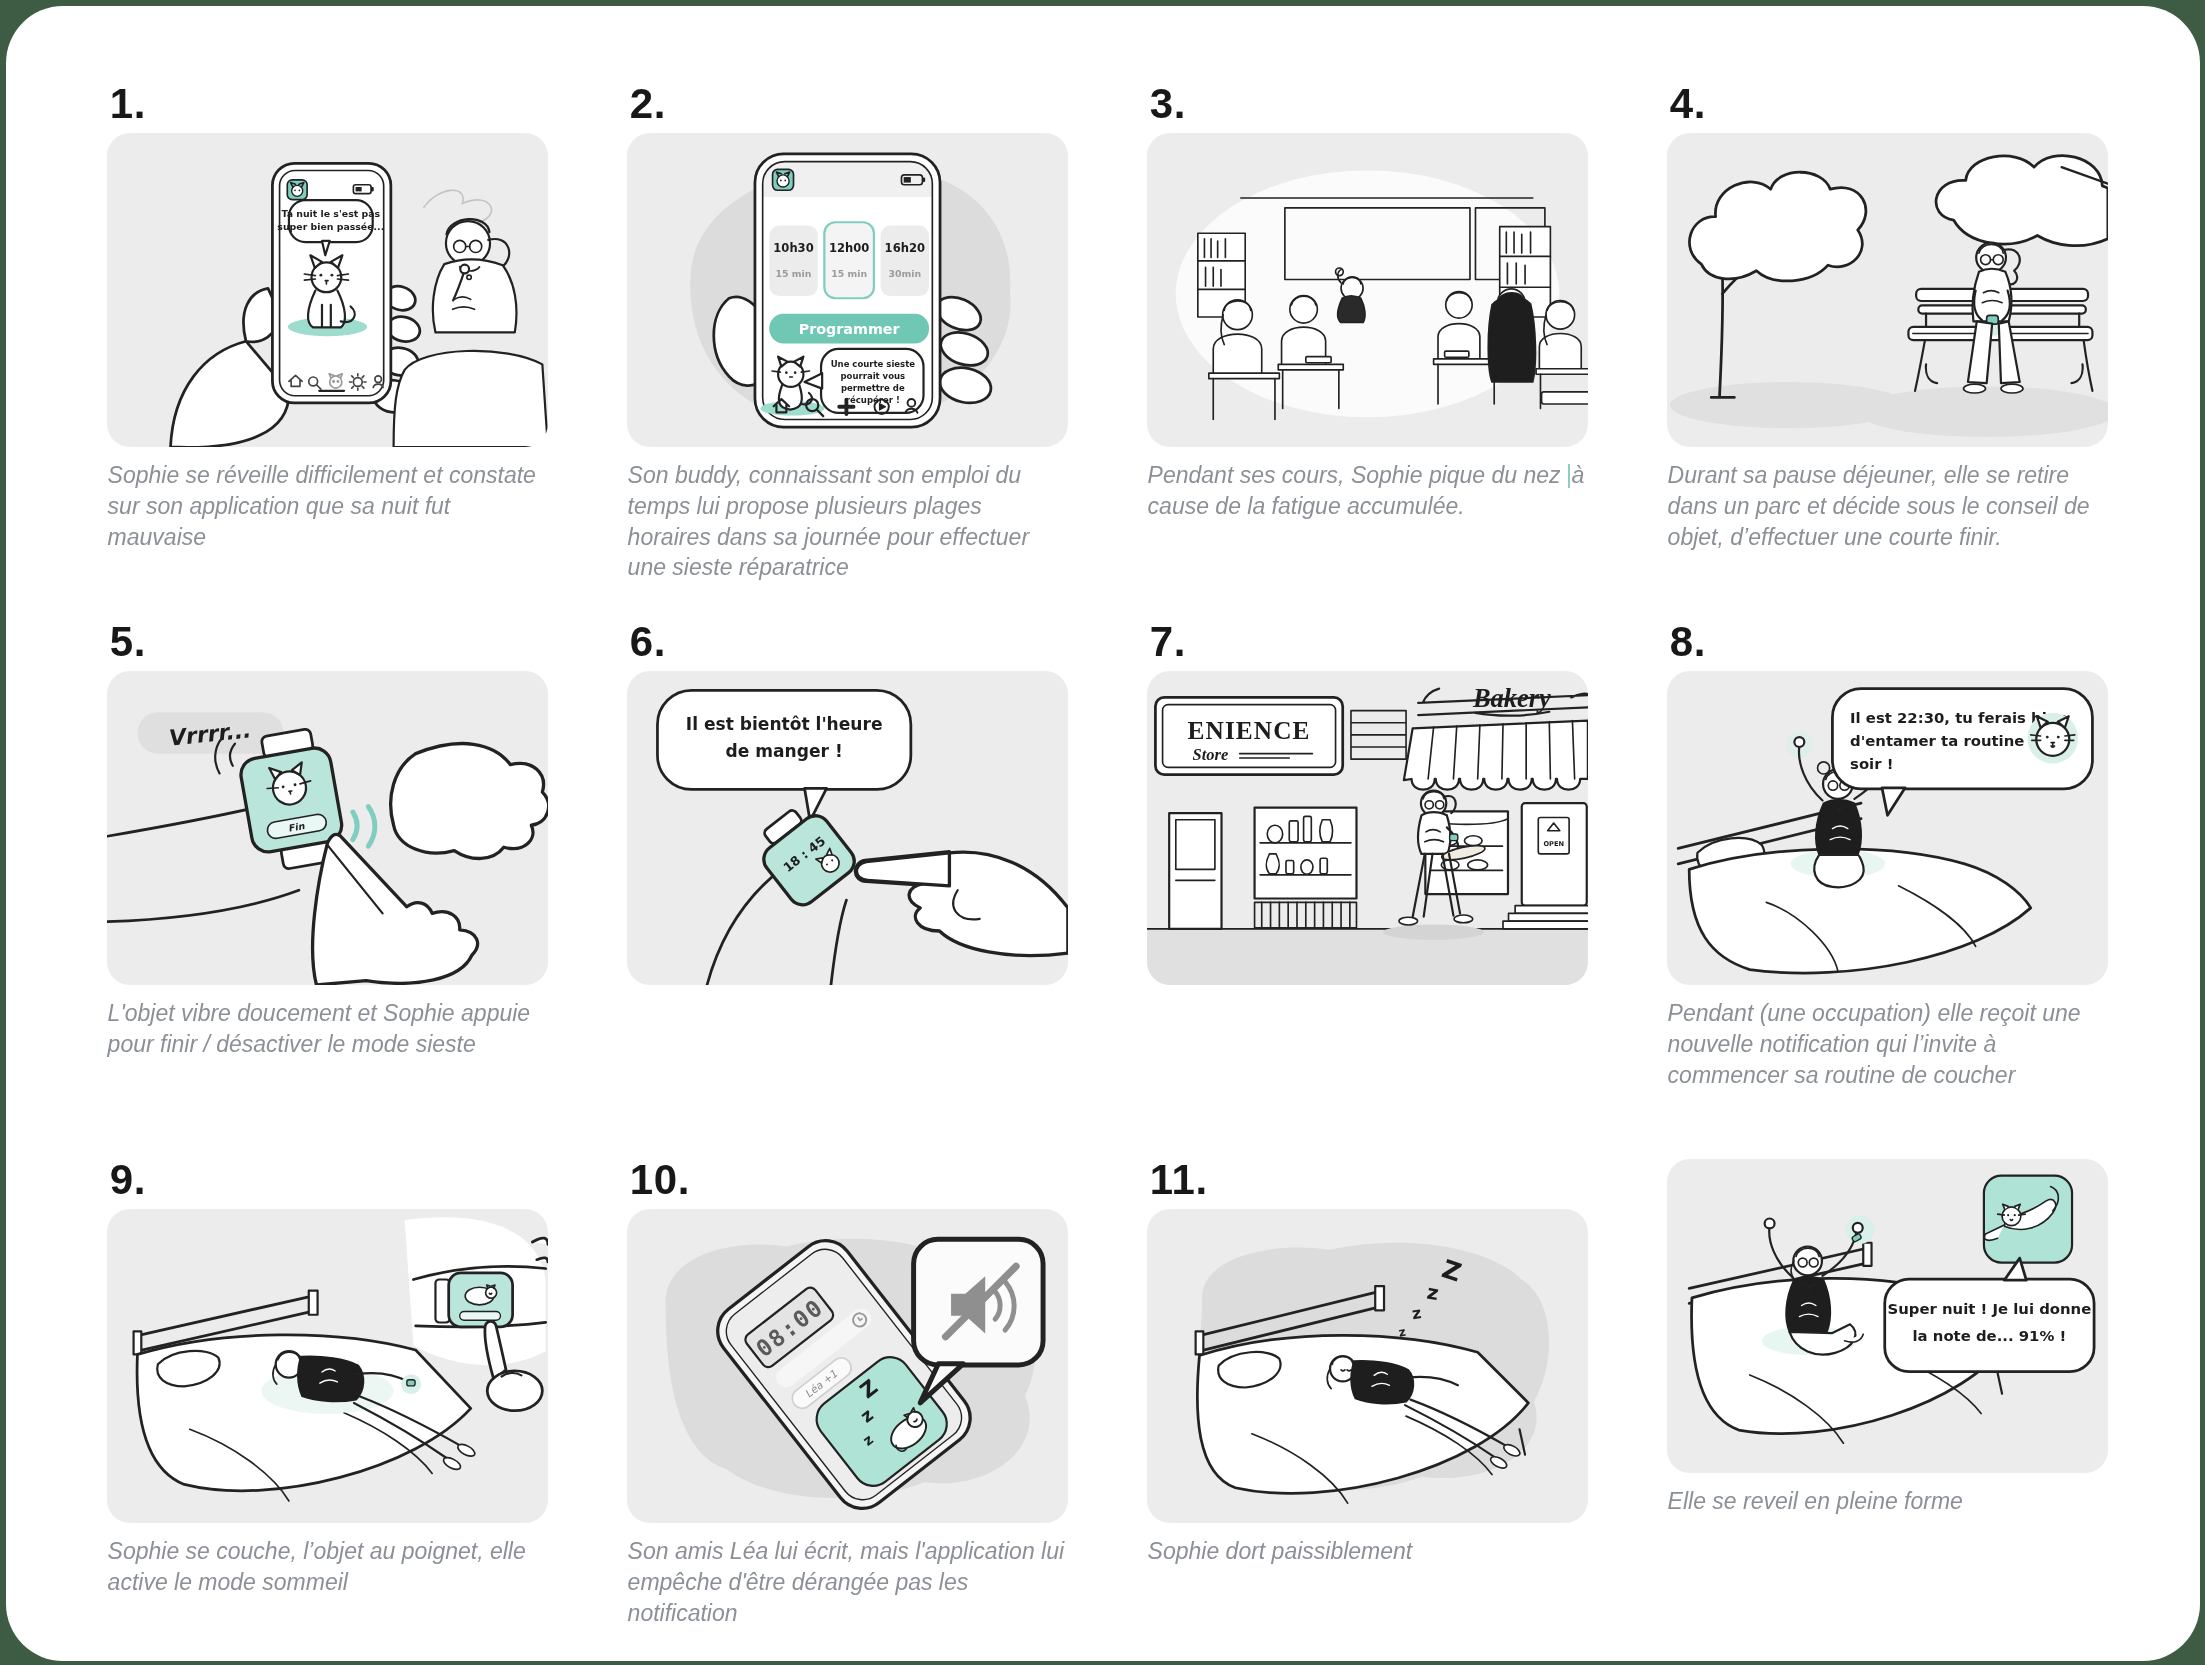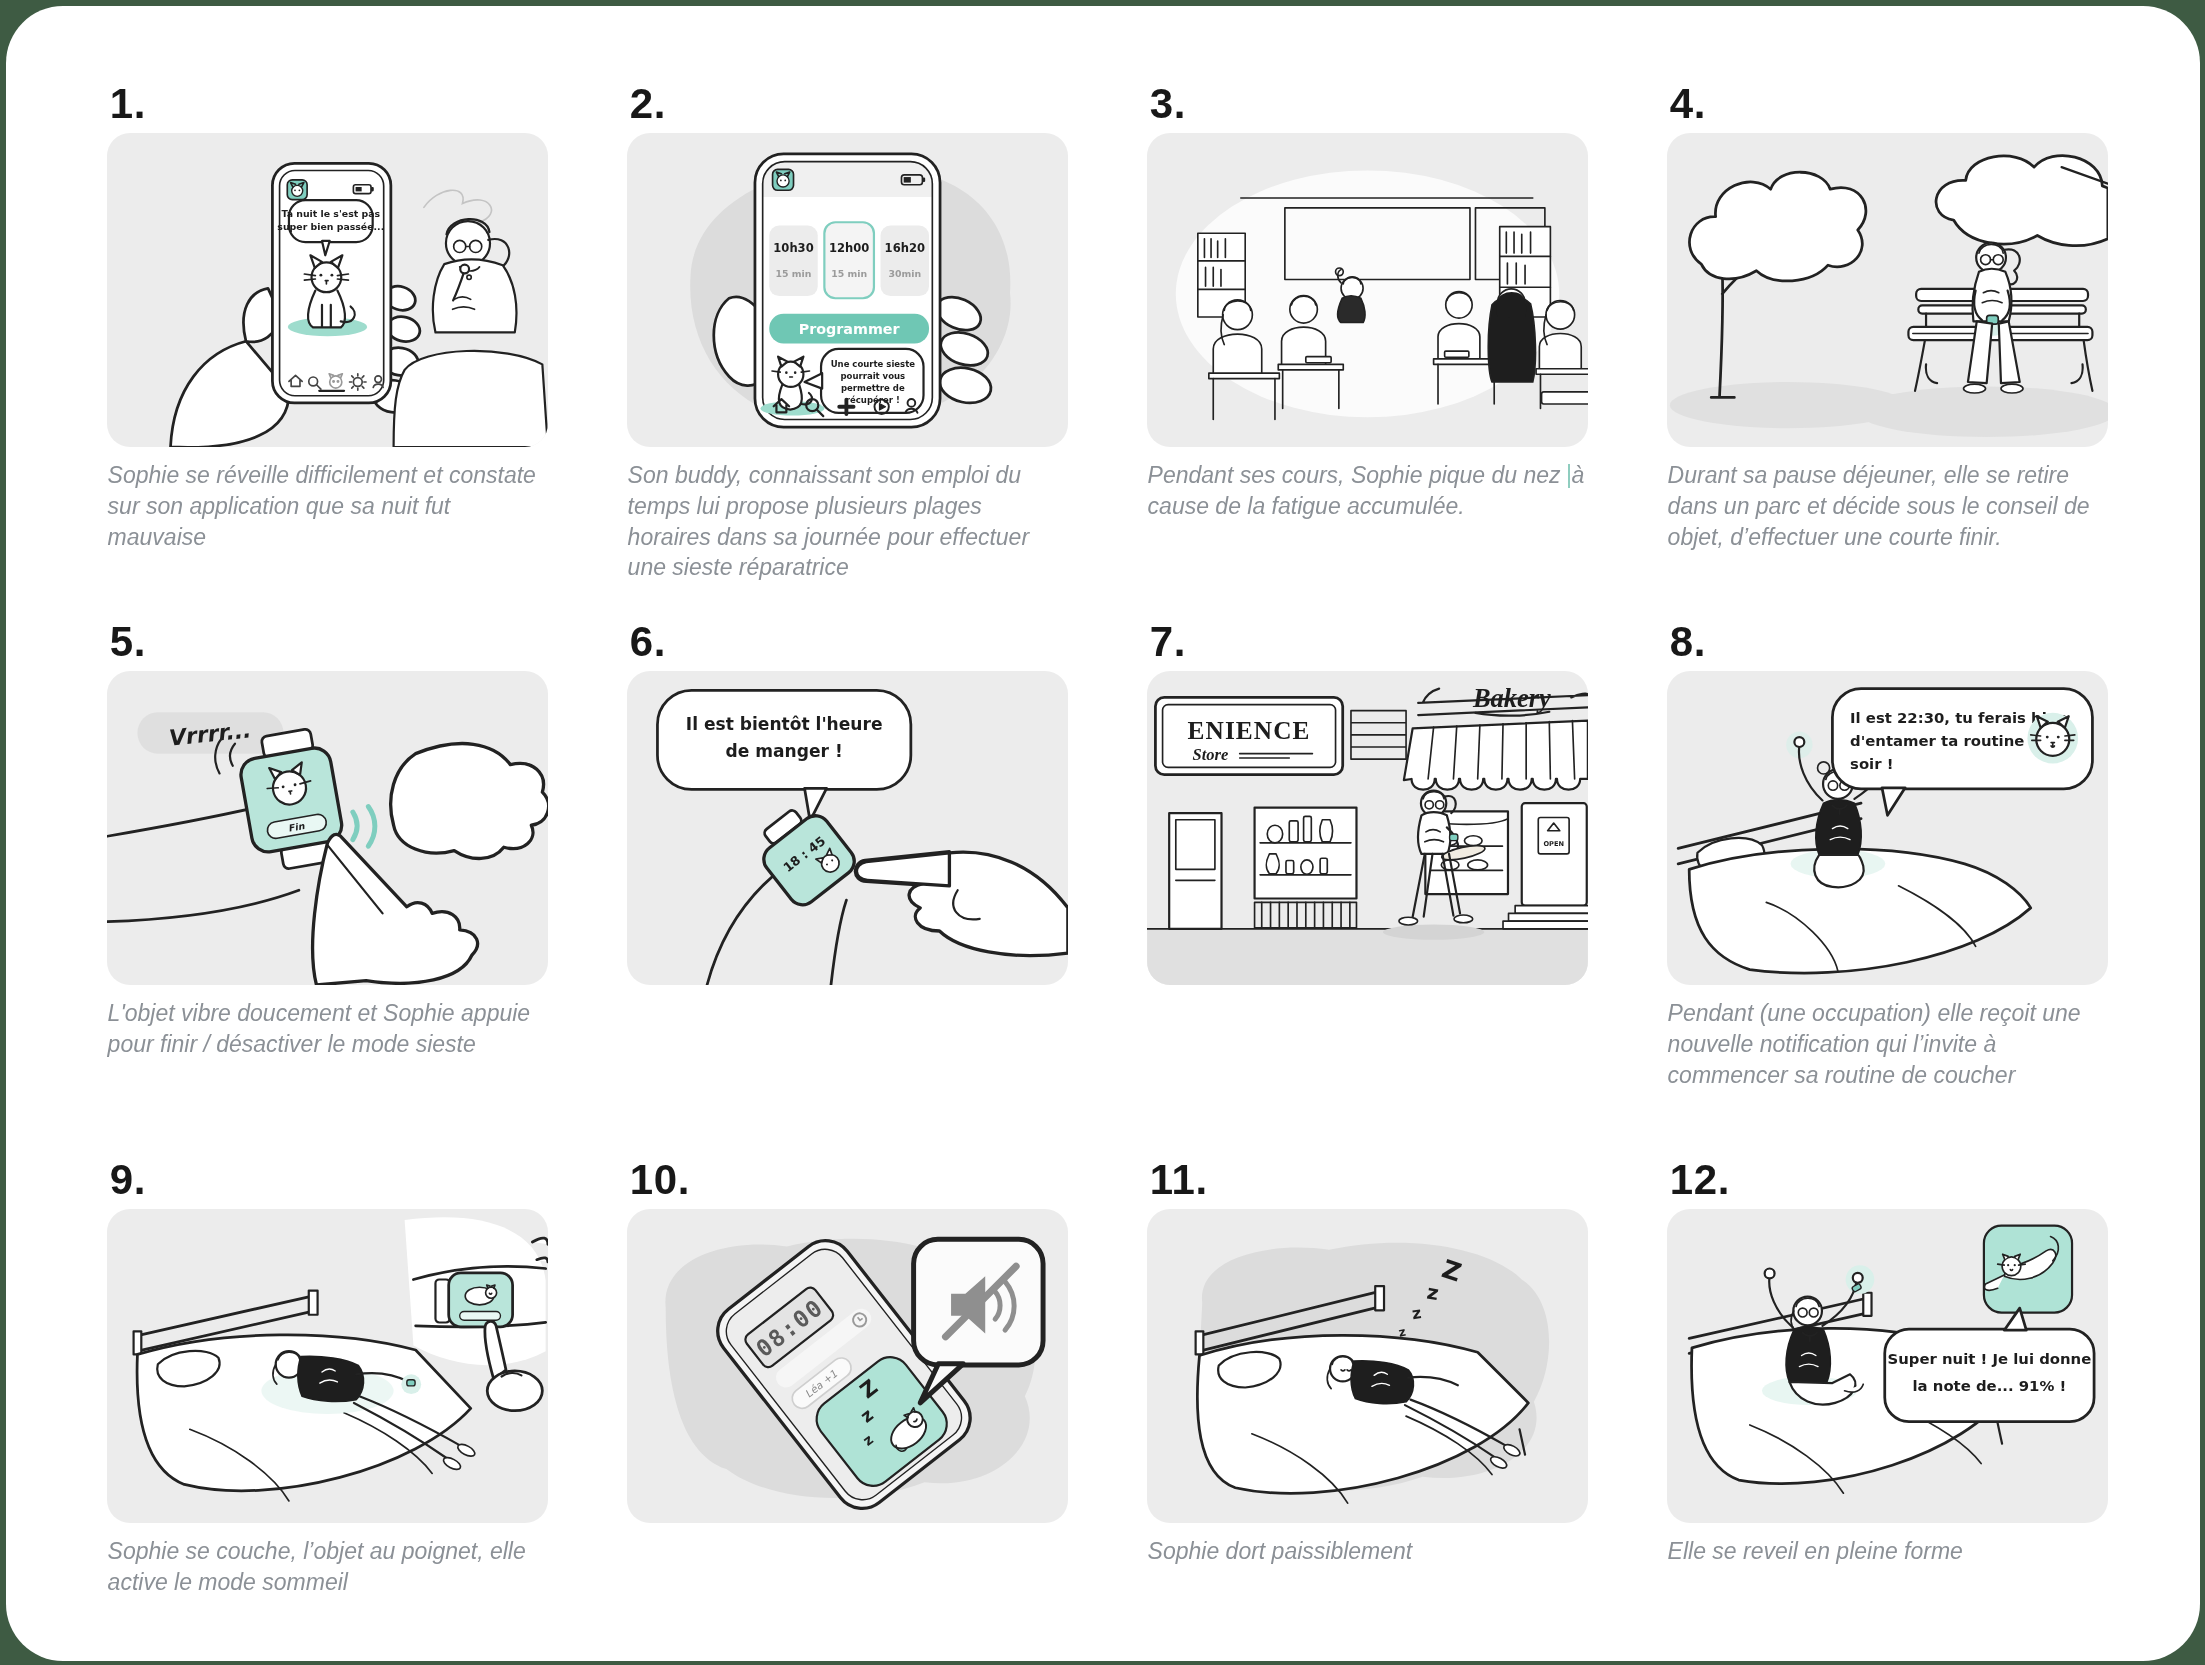--- a/index.html
+++ b/index.html
@@ -628,20 +628,21 @@
           <rect x="520" y="55" width="235" height="228" rx="44" fill="#FBFBFB" stroke="#222" stroke-width="9"></rect>
           <path d="M565,281 L610,281 L532,352 Z" fill="#FBFBFB" stroke="#222" stroke-width="9" stroke-linejoin="round"></path>
           <g transform="translate(588,110)">
             <path fill="#8F8F8F" d="M0,44 h26 l36,-32 v104 l-36,-32 h-26 Z"></path>
             <path fill="none" stroke="#8F8F8F" stroke-width="9" stroke-linecap="round" d="M80,40 c12,14 12,36 0,50 M98,22 c22,26 22,62 0,88"></path>
             <line x1="-10" y1="122" x2="118" y2="-6" stroke="#8F8F8F" stroke-width="13" stroke-linecap="round"></line>
           </g>
         </g>
       </svg>
     </div>
+    <p class="caption">Son amis Léa lui écrit, mais l'application lui empêche d'être dérangée pas les notification</p>
   </div>
 
   <div class="panel">
     <div class="num">11.</div>
     <div class="art">
       <svg viewBox="0 0 800 570">
         <path class="blob" d="M100,170 C90,90 220,58 330,74 C470,44 620,68 680,128 C742,168 742,280 702,350 C732,440 620,502 500,486 C370,532 200,512 140,452 C80,412 95,280 100,170 Z"></path>
         <g>
           <path class="s" d="M95,258 L420,178 M95,230 L420,150"></path>
           <rect class="sw4" x="414" y="140" width="16" height="44"></rect>
@@ -666,21 +667,20 @@
           <text class="hw" x="482" y="200" font-size="29" transform="rotate(-8 482 200)">z</text>
           <text class="hw" x="506" y="162" font-size="36" transform="rotate(10 506 162)">z</text>
           <text class="hw" x="532" y="122" font-size="46" transform="rotate(18 532 122)">Z</text>
         </g>
       </svg>
     </div>
     <p class="caption">Sophie dort paissiblement</p>
   </div>
 
   <div class="panel">
-    <div class="num">12.</div>
     <div class="art">
       <svg viewBox="0 0 800 570">
         <g>
           <path class="s" d="M40,235 L362,162 M40,262 L362,189"></path>
           <rect class="sw4" x="356" y="152" width="15" height="42"></rect>
           <path class="sw" d="M45,252 C200,206 392,206 520,246 L618,332 C540,444 300,522 130,492 C60,466 40,372 45,252 Z"></path>
           <path class="s3" d="M150,392 C226,422 292,470 320,516 M420,360 C486,390 542,426 570,462"></path>
           <path class="s4" d="M598,380 L608,426"></path>
         </g>
         <ellipse class="tealD" cx="258" cy="330" rx="86" ry="26" opacity="0.6"></ellipse>

